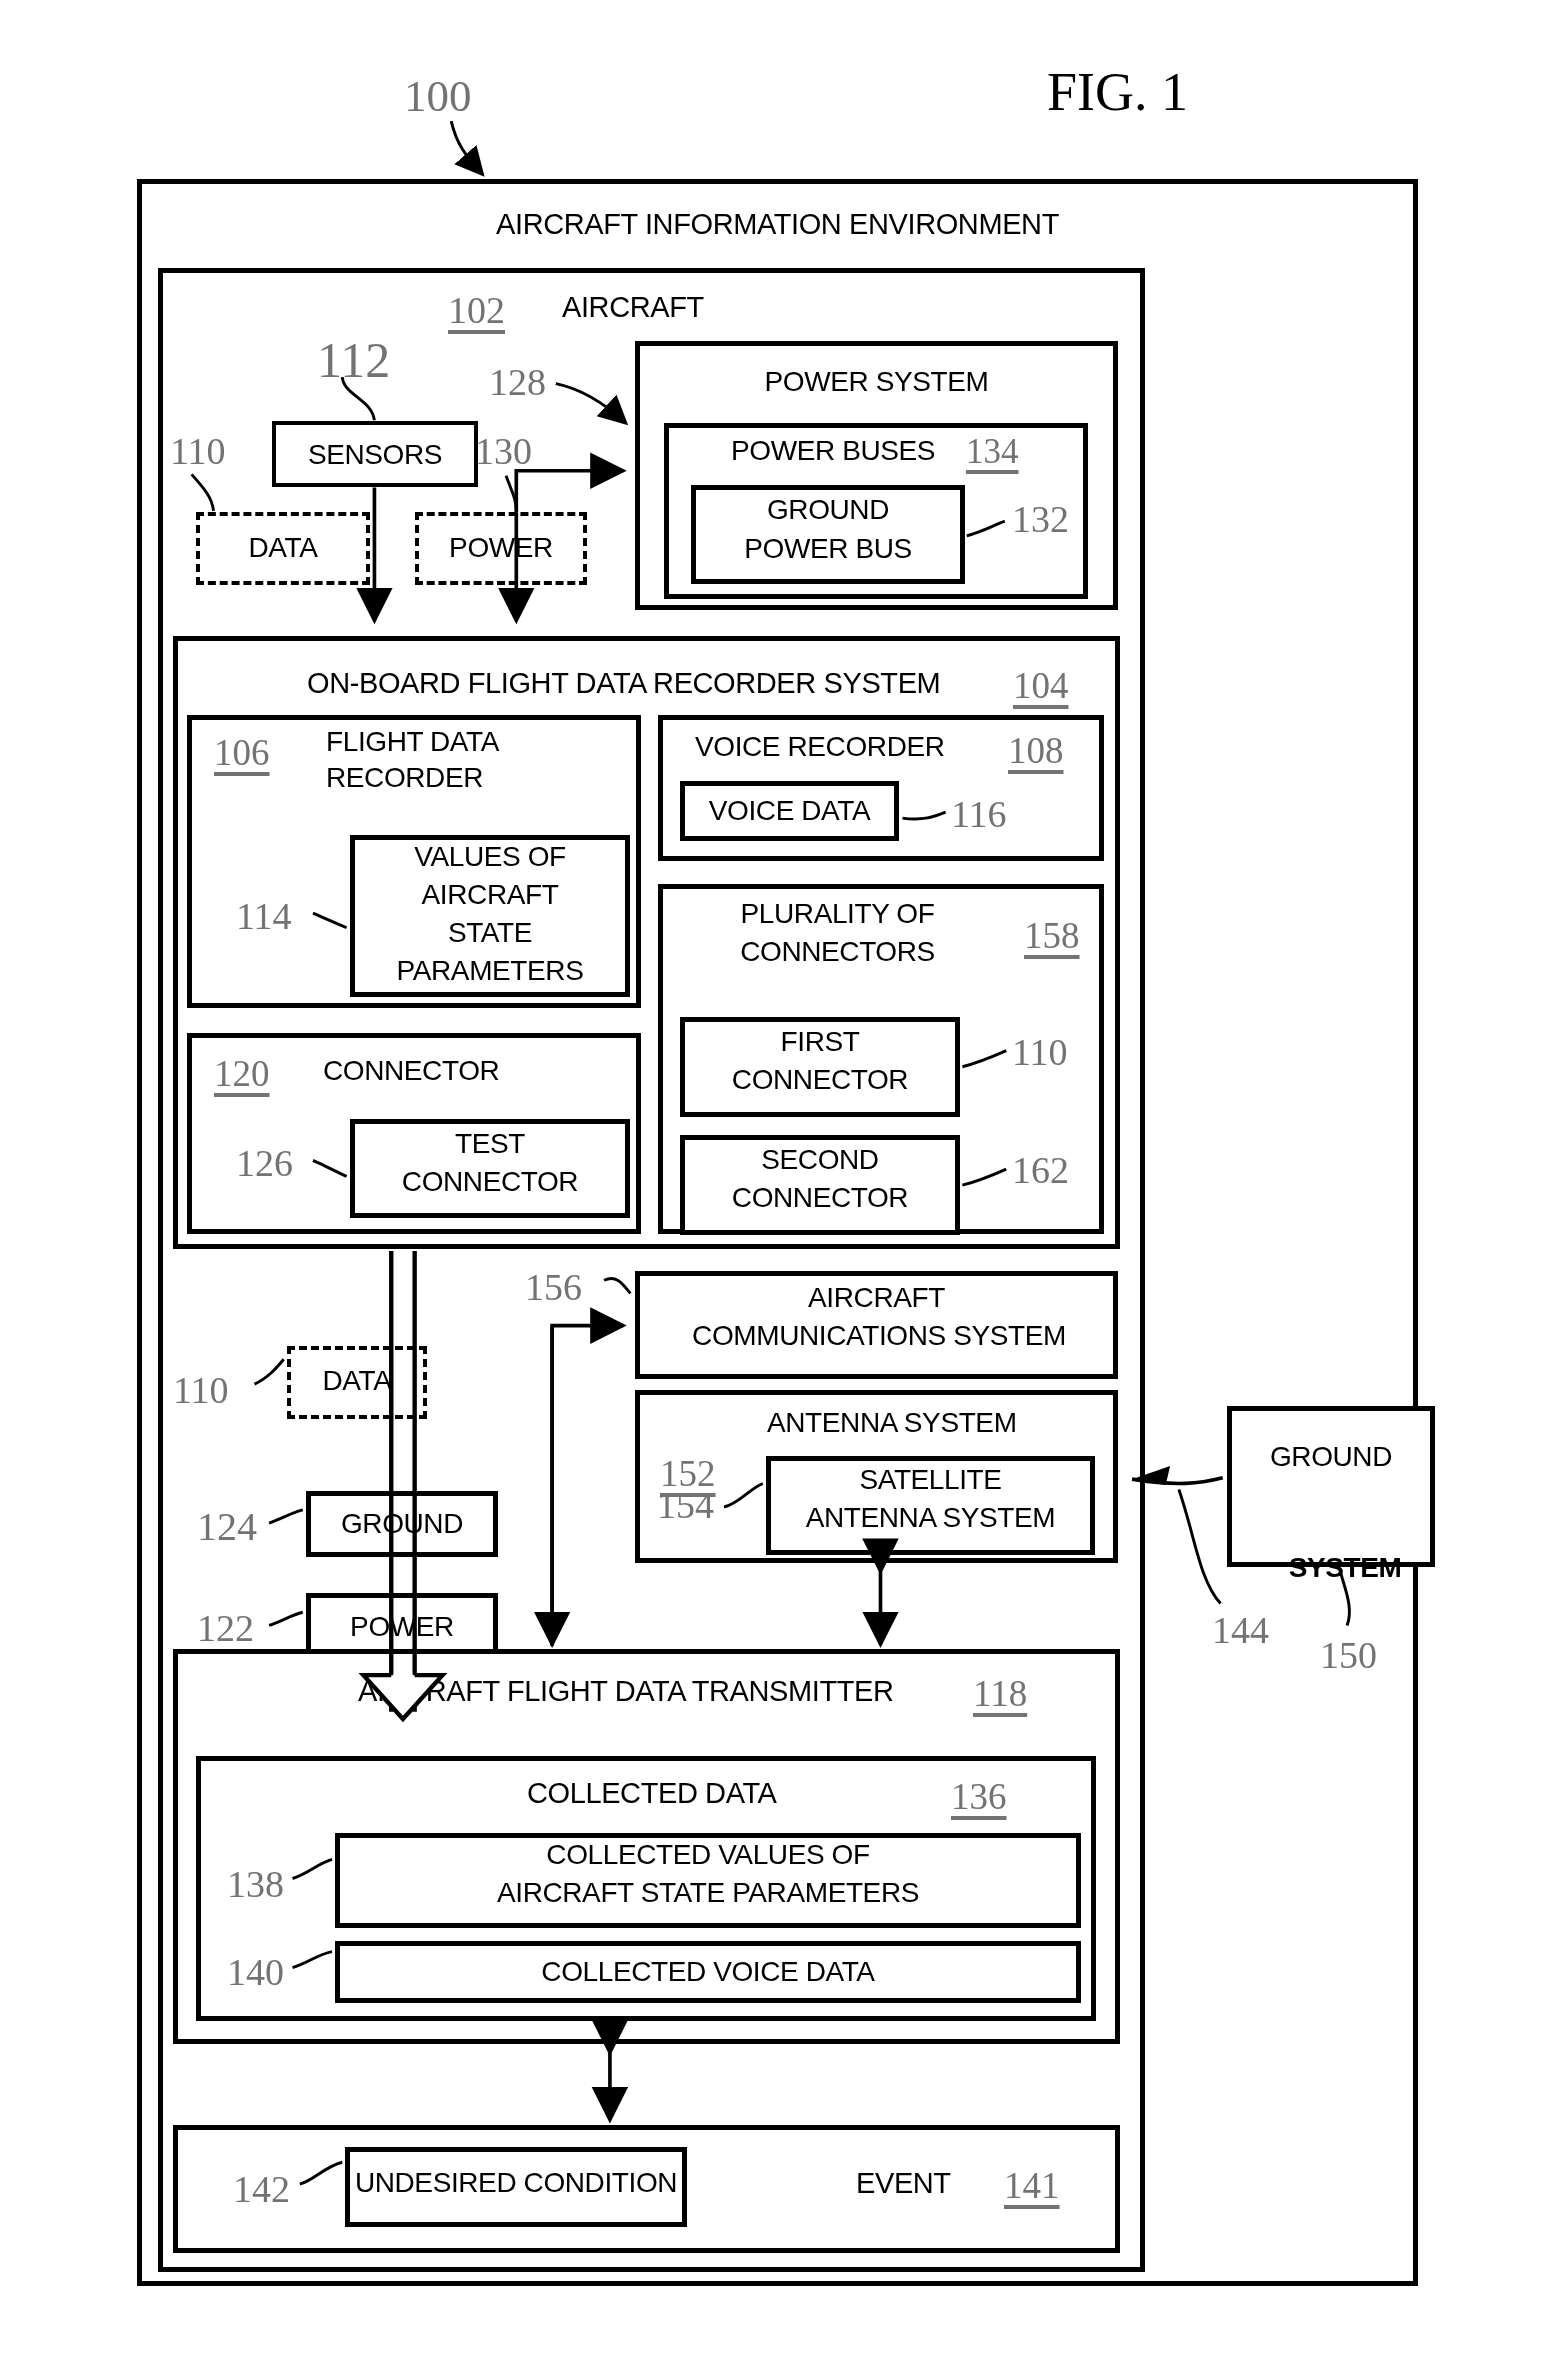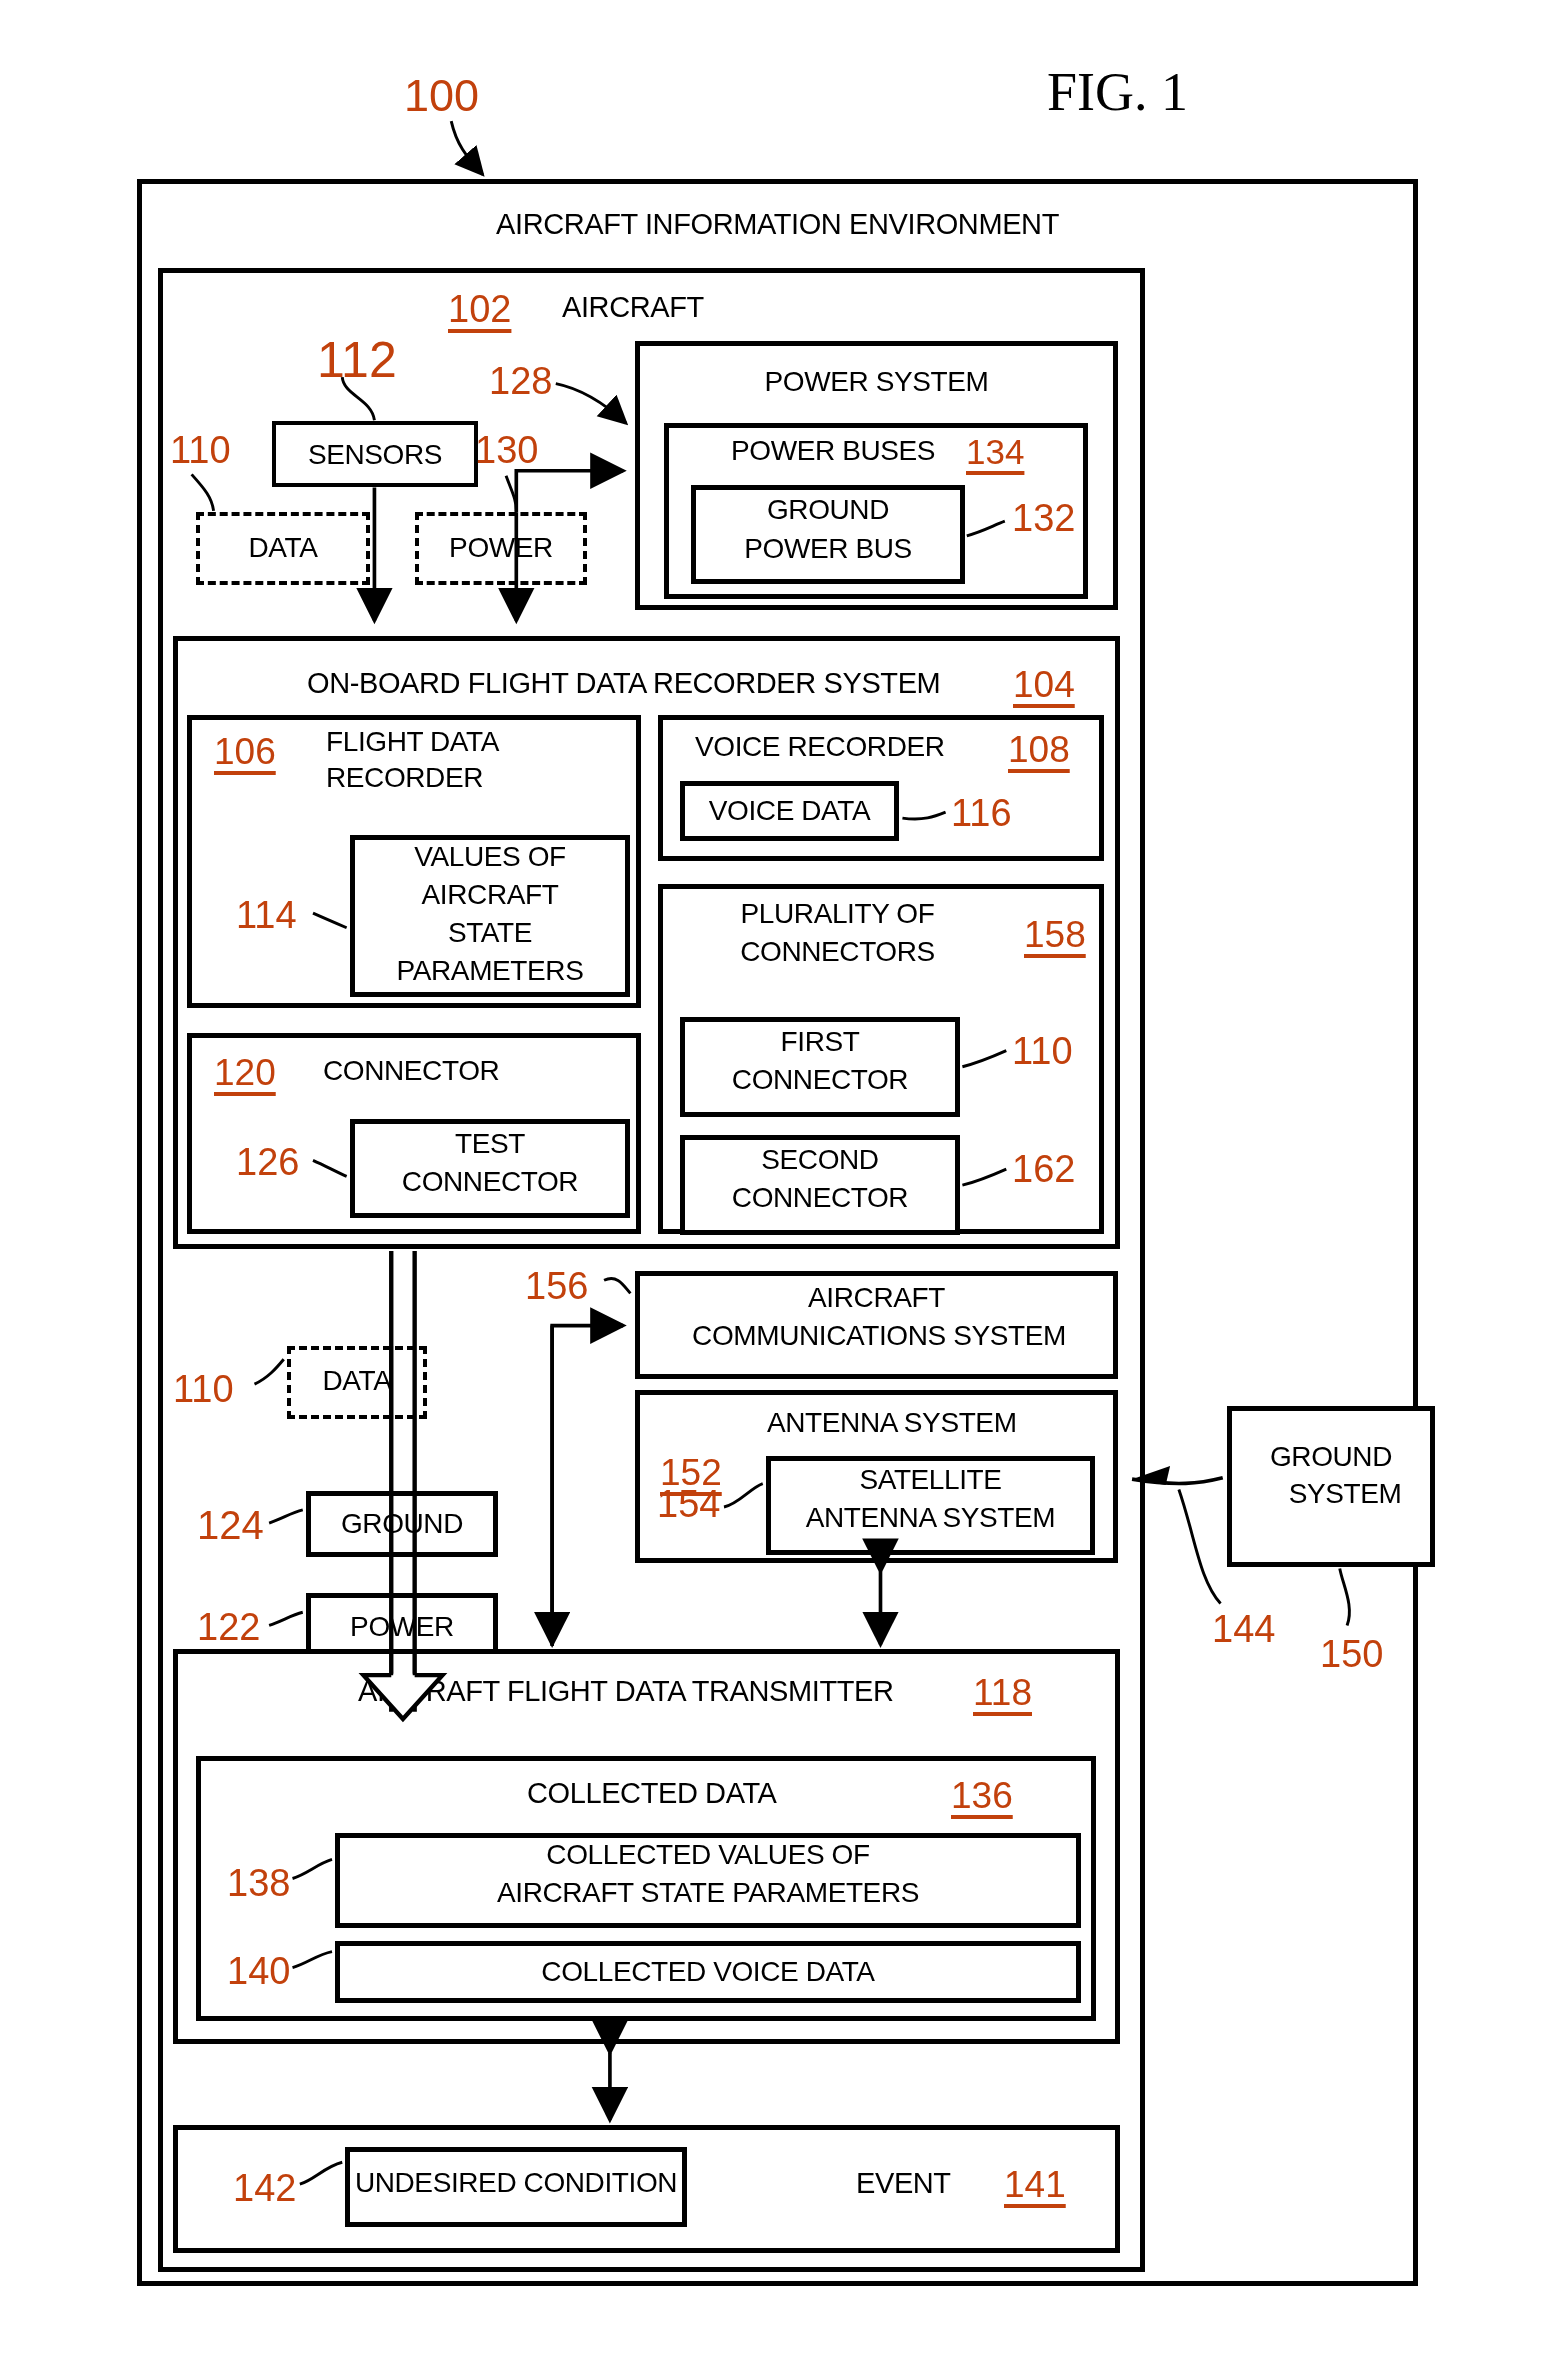--- a/index.html
+++ b/index.html
@@ -7,21 +7,21 @@
   #sheet{position:relative;width:1565px;height:2366px;background:#fff;overflow:hidden;}
 
   
   .bx{position:absolute;box-sizing:border-box;border:4.4px solid #000;background:#fff;}
   .bx.thick{border-width:5.1px;}
   .dash{position:absolute;box-sizing:border-box;border:4.4px dashed #000;background:transparent;}
 
   .lbl{position:absolute;font-family:"Liberation Sans", sans-serif;color:#000;
        font-weight:400;white-space:nowrap;letter-spacing:-0.4px;}
   .ctr{text-align:center;}
-  .ref{position:absolute;font-family:Liberation Sans, sans-serif;color:#c2410c;white-space:nowrap;}
+  .ref{position:absolute;font-family:Liberation Serif, serif;color:#737373;white-space:nowrap;}
   .ref.u{text-decoration:underline;text-underline-offset:7.3px;text-decoration-thickness:3.7px;}
 
   .figlabel{position:absolute;font-family:"Liberation Serif", serif;color:#000;white-space:nowrap;}
 
   svg.ov{position:absolute;left:0;top:0;width:1565px;height:2366px;overflow:visible;pointer-events:none;}
 </style>
 </head>
 <body>
 
 <div id="sheet">
@@ -131,21 +131,21 @@
   <div class="ref u" style="left:660px;top:1452px;font-size:37px;">152</div>
   <div class="lbl" style="left:767px;top:1407px;font-size:28px;">ANTENNA SYSTEM</div>
 
   <div class="bx thick" style="left:766px;top:1456px;width:329px;height:99px;"></div>
   <div class="lbl ctr" style="left:766px;top:1464px;width:329px;font-size:28px;">SATELLITE</div>
   <div class="lbl ctr" style="left:766px;top:1502px;width:329px;font-size:28px;">ANTENNA SYSTEM</div>
   <div class="ref" style="left:657px;top:1483px;font-size:38px;">154</div>
 
   <div class="bx thick" style="left:1227px;top:1406px;width:208px;height:161px;"></div>
   <div class="lbl ctr" style="left:1227px;top:1441px;width:208px;font-size:28px;">GROUND</div>
-  <div class="lbl ctr" style="left:1227px;top:1478px;width:236px;font-size:28px;">SYSTEM</div>
+  <div class="lbl ctr" style="left:1227px;top:1552px;width:236px;font-size:28px;font-weight:bold;">SYSTEM</div>
   <div class="ref" style="left:1212px;top:1608px;font-size:38px;">144</div>
   <div class="ref" style="left:1320px;top:1633px;font-size:38px;">150</div>
 
   <div class="bx thick" style="left:173px;top:1649px;width:947px;height:395px;"></div>
   <div class="lbl" style="left:358px;top:1675px;font-size:29px;">AIRCRAFT FLIGHT DATA TRANSMITTER</div>
   <div class="ref u" style="left:973px;top:1672px;font-size:37px;">118</div>
 
   <div class="bx thick" style="left:196px;top:1756px;width:900px;height:265px;"></div>
   <div class="lbl" style="left:527px;top:1777px;font-size:29px;">COLLECTED DATA</div>
   <div class="ref u" style="left:951px;top:1775px;font-size:37px;">136</div>

